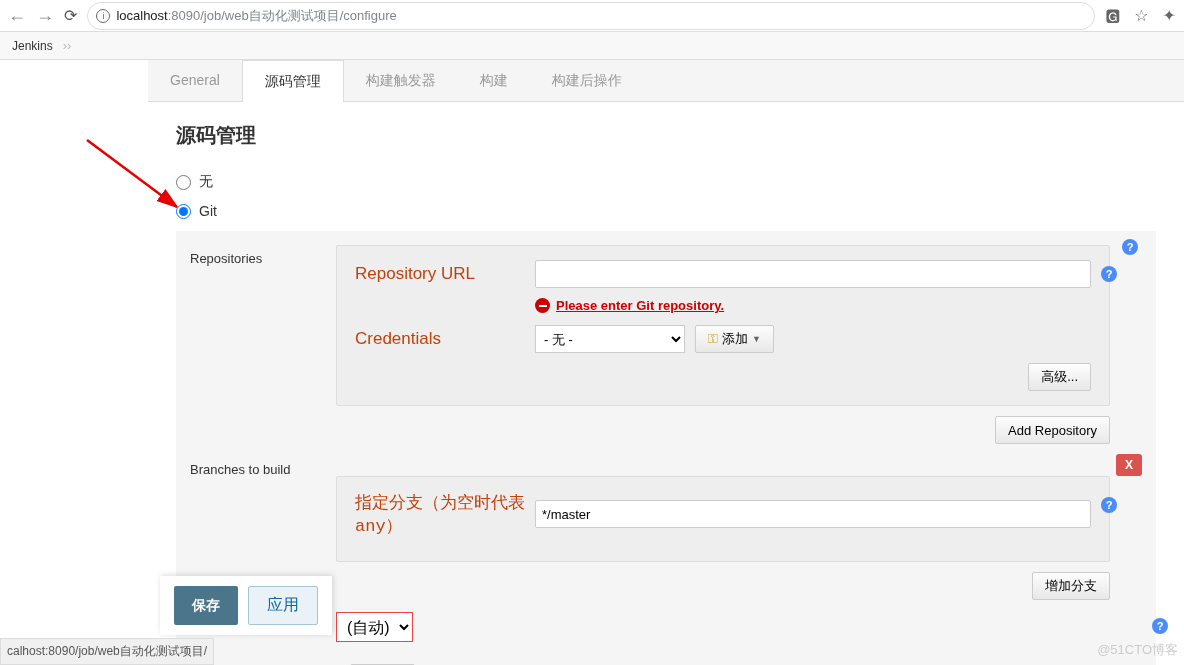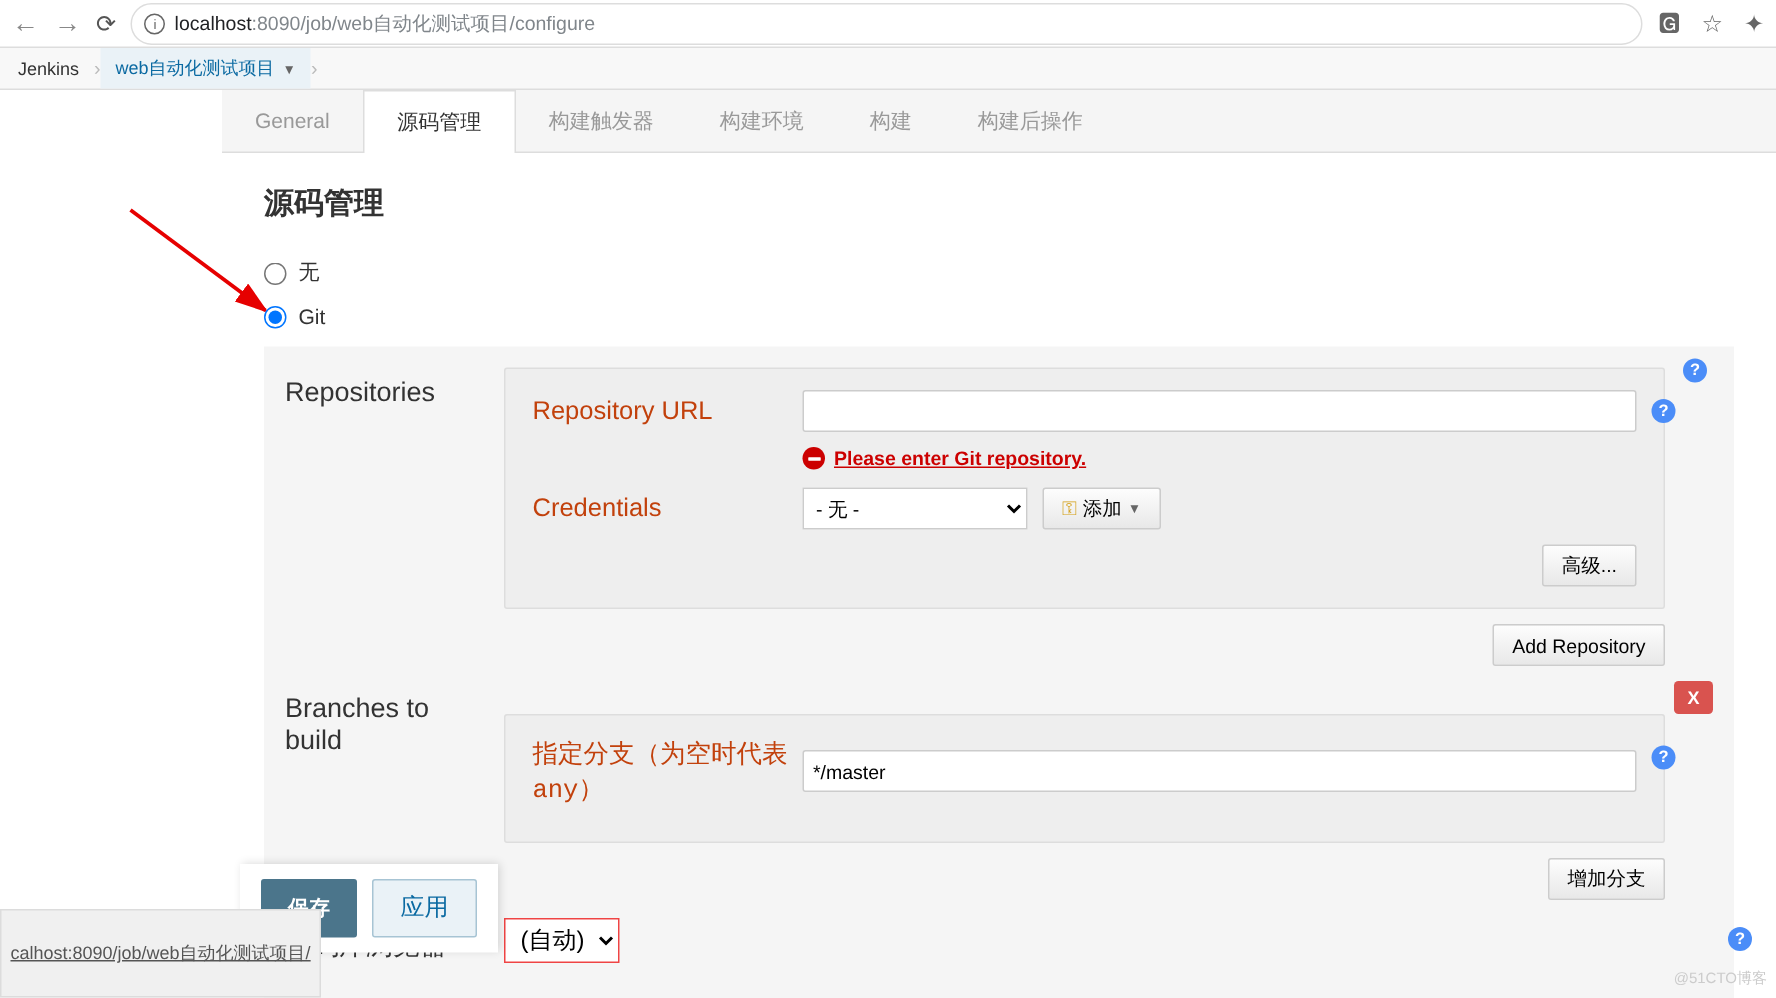--- a/index.html
+++ b/index.html
@@ -20,21 +20,21 @@
 .content { margin-left: 148px; position: relative; }
 .tabs { display: flex; background: #f5f5f5; border-bottom: 1px solid #ddd; height: 42px; align-items: stretch; }
 .tab { padding: 12px 22px; color: #999; font-size: 14px; cursor: pointer; }
 .tab.active { background: #fff; color: #333; border-top: 1px solid #ddd; border-left: 1px solid #ddd; border-right: 1px solid #ddd; margin-bottom: -1px; }
 .section { padding: 20px 28px 10px; }
 .section h2 { font-size: 20px; font-weight: bold; margin-bottom: 18px; }
 .radio-row { display: flex; align-items: center; gap: 8px; padding: 6px 0; font-size: 14px; }
 .radio-row input { width: 15px; height: 15px; }
 .config-area { background: #f5f5f5; margin: 6px 0 0 0; padding: 14px 14px 14px 0; }
 .config-row { display: flex; margin-bottom: 12px; }
-.row-label { width: 160px; padding: 6px 14px; font-size: 18px; color: #333; }
+.row-label { width: 160px; padding: 6px 14px; font-size: 13px; color: #333; }
 .row-body { flex: 1; position: relative; }
 .field-block { background: #eee; border: 1px solid #ddd; padding: 14px 18px; border-radius: 2px; position: relative; }
 .field-row { display: flex; align-items: center; margin-bottom: 10px; gap: 10px; }
 .field-label { width: 170px; text-align: left; font-size: 17px; color: #c2410c; }
 .field-label.wide { width: 170px; font-family: Liberation Mono, monospace; }
 .text-input { flex: 1; height: 28px; border: 1px solid #ccc; border-radius: 2px; padding: 0 6px; background: #fff; font-size: 13px; }
 .select-input { width: 150px; height: 28px; border: 1px solid #ccc; background: #fff; font-size: 13px; padding: 0 4px; }
 .btn { height: 28px; padding: 0 12px; border: 1px solid #ccc; background: linear-gradient(#fdfdfd,#e8e8e8); border-radius: 2px; font-size: 13px; cursor: pointer; display: inline-flex; align-items: center; gap: 4px; }
 .btn .caret { font-size: 9px; color: #666; }
 .key-icon { color: #d4a017; }
@@ -45,23 +45,23 @@
 .right-btns { display: flex; justify-content: flex-end; gap: 8px; margin-top: 10px; }
 .help-icon { width: 16px; height: 16px; border-radius: 50%; background: #4b8df8; color: #fff; display: inline-flex; align-items: center; justify-content: center; font-size: 11px; font-weight: bold; cursor: pointer; position: absolute; right: 0; }
 .help-outer { position: absolute; right: 18px; top: 8px; }
 .help-inline { position: absolute; right: -26px; top: 6px; }
 .delete-x { position: absolute; right: 0; top: -2px; width: 26px; height: 22px; background: #d9534f; color: #fff; display: flex; align-items: center; justify-content: center; font-weight: bold; font-size: 12px; border-radius: 3px; cursor: pointer; }
 .browser-select { flex: 1; height: 30px; border: 1px solid #ef4444; background: #fff; padding: 4px 6px; font-size: 16px; }
 .bottom-bar { position: absolute; left: 0; bottom: 30px; display: flex; gap: 10px; padding: 10px 14px; background: #fff; box-shadow: 1px -1px 6px rgba(0,0,0,0.15); }
 .save-btn { background: #4b758b; color: #fff; border: none; padding: 8px 18px; font-size: 14px; font-weight: bold; cursor: pointer; border-radius: 2px; }
 .apply-btn { background: #eaf2f7; border: 1px solid #a7c4d4; color: #0b6aa2; padding: 8px 18px; font-size: 16px; cursor: pointer; border-radius: 2px; }
 .add-btn-row { padding: 10px 14px; }
-.status-bar { position: absolute; left: 0; bottom: 0; background: #f0f0f0; border: 1px solid #dcdcdc; padding: 20px 6px; font-size: 12px; color: #555; text-decoration: underline; }
+.status-bar { position: absolute; left: 0; bottom: 0; background: #f0f0f0; border: 1px solid #dcdcdc; padding: 4px 6px; font-size: 12px; color: #555; }
 .arrow-annot { position: absolute; left: 82px; top: 135px; pointer-events: none; }
-.watermark { position: absolute; right: 6px; bottom: 6px; color: #ccc; font-size: 10px; }
+.watermark { position: absolute; right: 6px; bottom: 6px; color: #ccc; font-size: 13px; }
 </style>
 </head>
 <body>
 
 <div class="browser-bar">
   <span class="nav-arrow">←</span>
   <span class="nav-arrow">→</span>
   <span class="reload">⟳</span>
   <div class="url-input">
     <span class="info-icon">i</span>
@@ -70,43 +70,38 @@
   <div class="right-icons">
     <span>🅶</span>
     <span>☆</span>
     <span>✦</span>
   </div>
 </div>
 
 <div class="breadcrumb">
   <span class="bc-item">Jenkins</span>
   <span class="bc-sep">›</span>
-  <span class="bc-item active">
-    <span>web自动化测试项目</span>
-    <span class="bc-caret">▼</span>
-  </span>
   <span class="bc-sep">›</span>
 </div>
 
 <svg class="arrow-annot" width="110" height="90">
   <defs>
       <marker id="ah" markerWidth="10" markerHeight="10" refX="8" refY="3" orient="auto">
         <path d="M0,0 L0,6 L9,3 z" fill="#e60000"></path>
       </marker>
     </defs>
   <line x1="5" y1="5" x2="95" y2="72" stroke="#e60000" stroke-width="2.5" marker-end="url(#ah)"></line>
 </svg>
 
 <div class="content">
 
   <div class="tabs">
     <div class="tab">General</div>
     <div class="tab active">源码管理</div>
     <div class="tab">构建触发器</div>
-    <div class="tab">构建环境</div>
     <div class="tab">构建</div>
     <div class="tab">构建后操作</div>
   </div>
 
   <div class="section">
     <h2>源码管理</h2>
 
     <label class="radio-row">
       <input type="radio" name="scm" style="">
       <span>无</span>

